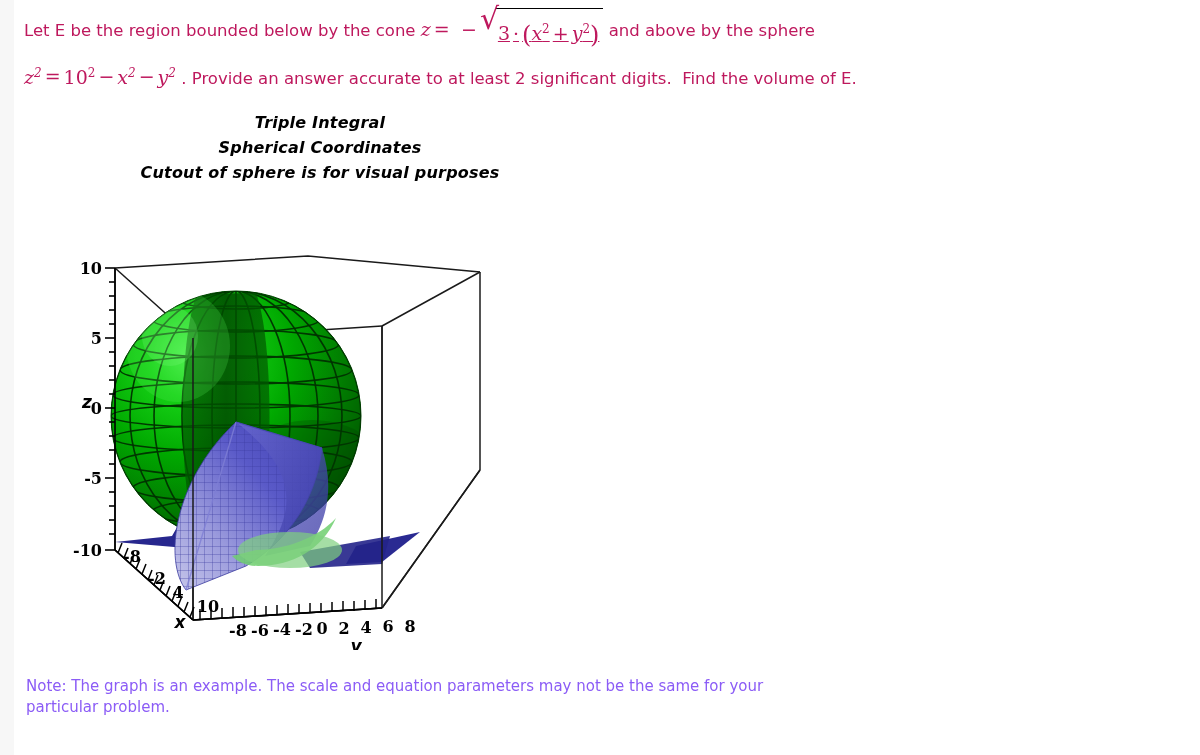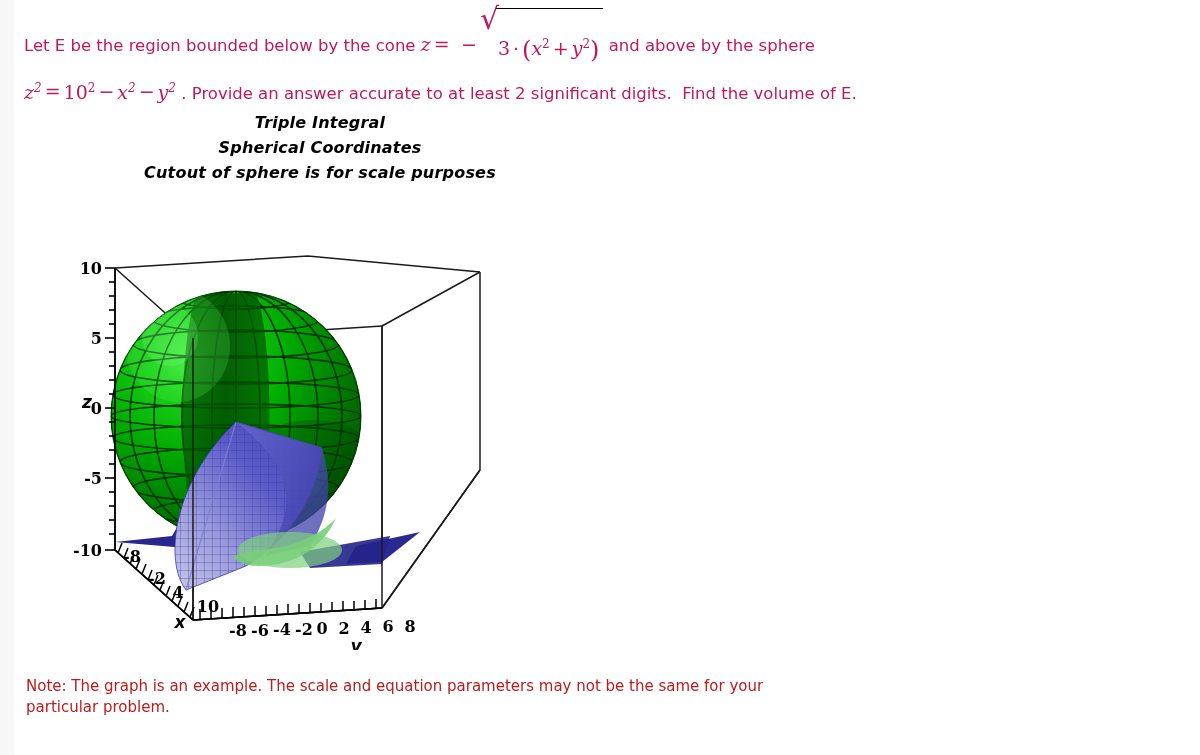--- a/index.html
+++ b/index.html
@@ -75,21 +75,22 @@
     position: absolute;
     left: 0;
     top: -2px;
     font-family: "DejaVu Serif", serif;
     font-size: 30px;
     line-height: 26px;
   }
   .radical .rbody {
     display: inline-block;
     border-top: 1.4px solid #000;
-    padding: 16px 4px 0 2px;
+    padding: 1px 4px 0 2px;
+    text-decoration: underline;
   }
 
   
   #title-block {
     position: absolute;
     left: 0;
     top: 110px;
     width: 640px;
     text-align: center;
     font-family: "DejaVu Sans", sans-serif;
@@ -112,21 +113,21 @@
   #plot-svg { display: block; }
 
   
   #footer-note {
     position: absolute;
     left: 26px;
     top: 676px;
     width: 1000px;
     font-size: 15px;
     line-height: 21px;
-    color: #b91c1c;
+    color: #8b5cf6;
   }
 </style>
 </head>
 <body>
 
 <div id="left-edge-strip"></div>
 
 <div id="problem-statement">
 
   <span class="mathrow"><span>Let E be the region bounded below by the cone</span>
@@ -137,21 +138,21 @@
 
   <span class="mathrow"><span class="mi">z</span><span class="supi">2</span><span class="mop">=</span><span class="mn">10</span><span class="sup">2</span><span class="mop">−</span><span class="mi">x</span><span class="supi">2</span><span class="mop">−</span><span class="mi">y</span><span class="supi">2</span>
     <span>. Provide an answer accurate to at least 2 significant digits.</span>&nbsp;&nbsp;<span>Find the volume of E.</span>
   </span>
 
 </div>
 
 <div id="title-block">
   <div>Triple Integral</div>
   <div>Spherical Coordinates</div>
-  <div>Cutout of sphere is for scale purposes</div>
+  <div>Cutout of sphere is for visual purposes</div>
 </div>
 
 <div id="plot-area">
 <svg id="plot-svg" width="460" height="400" viewBox="0 0 460 400">
   <defs>
 
     <radialGradient id="sphereGrad" cx="32%" cy="26%" r="78%">
       <stop offset="0%" stop-color="#4cf04c"></stop>
       <stop offset="22%" stop-color="#16d116"></stop>
       <stop offset="52%" stop-color="#00a800"></stop>

